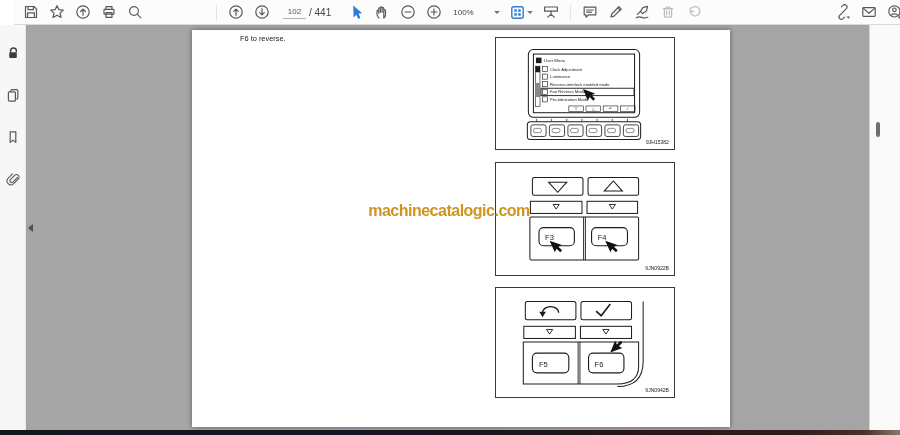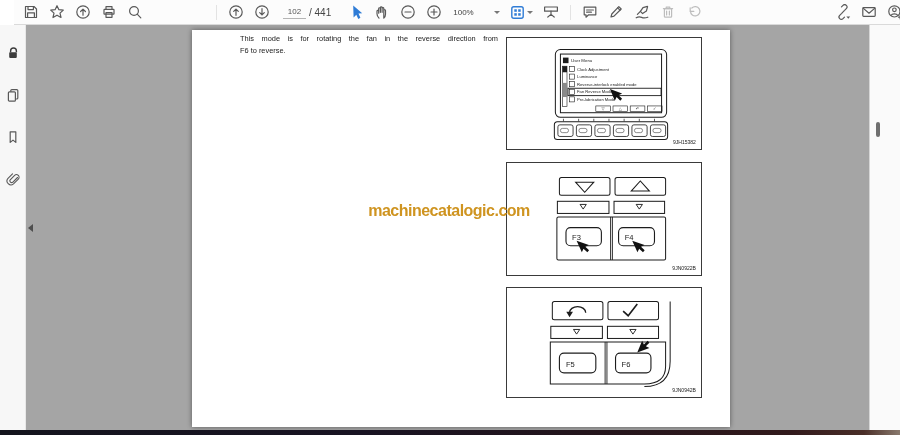--- a/index.html
+++ b/index.html
@@ -30,21 +30,21 @@
   
   .doc-area{position:absolute;left:26px;top:25px;width:844px;bottom:5px;background:#a5a5a5;z-index:1;}
   .scroll-strip{position:absolute;right:0;top:25px;width:30px;bottom:5px;background:#fafafa;
                 border-left:1px solid #d6d6d6;z-index:5;}
   .thumb{position:absolute;left:6px;top:97px;width:4px;height:15px;background:#6f6f6f;border-radius:2px;}
   .page{position:absolute;left:166px;top:5px;width:538px;height:397px;background:#fff;
         box-shadow:0 0 5px rgba(0,0,0,.45);}
   .para{position:absolute;left:48px;top:3px;width:258px;font-size:7.4px;line-height:12.4px;color:#222;}
   .jline{text-align:justify;text-align-last:justify;}
   .jline.last{text-align-last:left;}
-  .fig{position:absolute;left:314px;width:178px;border:1px solid #3a3a3a;background:transparent;z-index:2;padding-left:16px;}
+  .fig{position:absolute;left:303px;width:178px;border:1px solid #3a3a3a;background:transparent;z-index:2;}
   .fig1{top:7px;height:111px;} .fig2{top:132px;height:112px;} .fig3{top:257px;height:109px;}
   .fig svg{display:block;width:100%;height:100%;}
   .fig text{font-family:"Liberation Sans",sans-serif;fill:#1c1c1c;}
   .watermark{position:absolute;left:127px;top:172px;width:260px;text-align:center;z-index:6;
              font-size:16px;font-weight:bold;letter-spacing:-0.5px;color:#cf9420;pointer-events:none;
              white-space:nowrap;}
   
   .bottom-bar{position:absolute;left:0;bottom:0;width:900px;height:5px;z-index:30;
     background:linear-gradient(90deg,#14141d 0%,#181322 40%,#23141b 65%,#321a1c 88%,#4a2e28 96%,#8a7a6e 100%);}
   svg.ic{stroke:#595959;fill:none;stroke-width:1.2;stroke-linecap:round;stroke-linejoin:round;}
@@ -245,21 +245,20 @@
         <path d="M11.5,5.5 L6.7,10.3 a1.8,1.8 0 0 1 -2.5,-2.5 L8.6,3.4 a2.6,2.6 0 0 1 3.7,3.7 L7.5,11.9 a3.9,3.9 0 0 1 -5.5,-5.5 L6.5,1.9" stroke-width="1.1"></path>
       </svg>
     </button>
   </div>
   <div class="collapse"></div>
 
   <div class="doc-area">
     <div class="page">
 
       <div class="para">
-        <div class="jline">This mode is for rotating the fan in the reverse direction from</div>
         <div class="jline last">F6 to reverse.</div>
       </div>
 
       <div class="fig fig1">
         <svg viewBox="0 0 176 109">
           <g stroke="#1c1c1c" fill="none" stroke-width="1">
             <rect x="32" y="11" width="110" height="67" rx="5"></rect>
             <rect x="37" y="15.5" width="100" height="58"></rect>
           </g>
           <rect x="39.5" y="19" width="5.5" height="5.5" fill="#1c1c1c"></rect>

